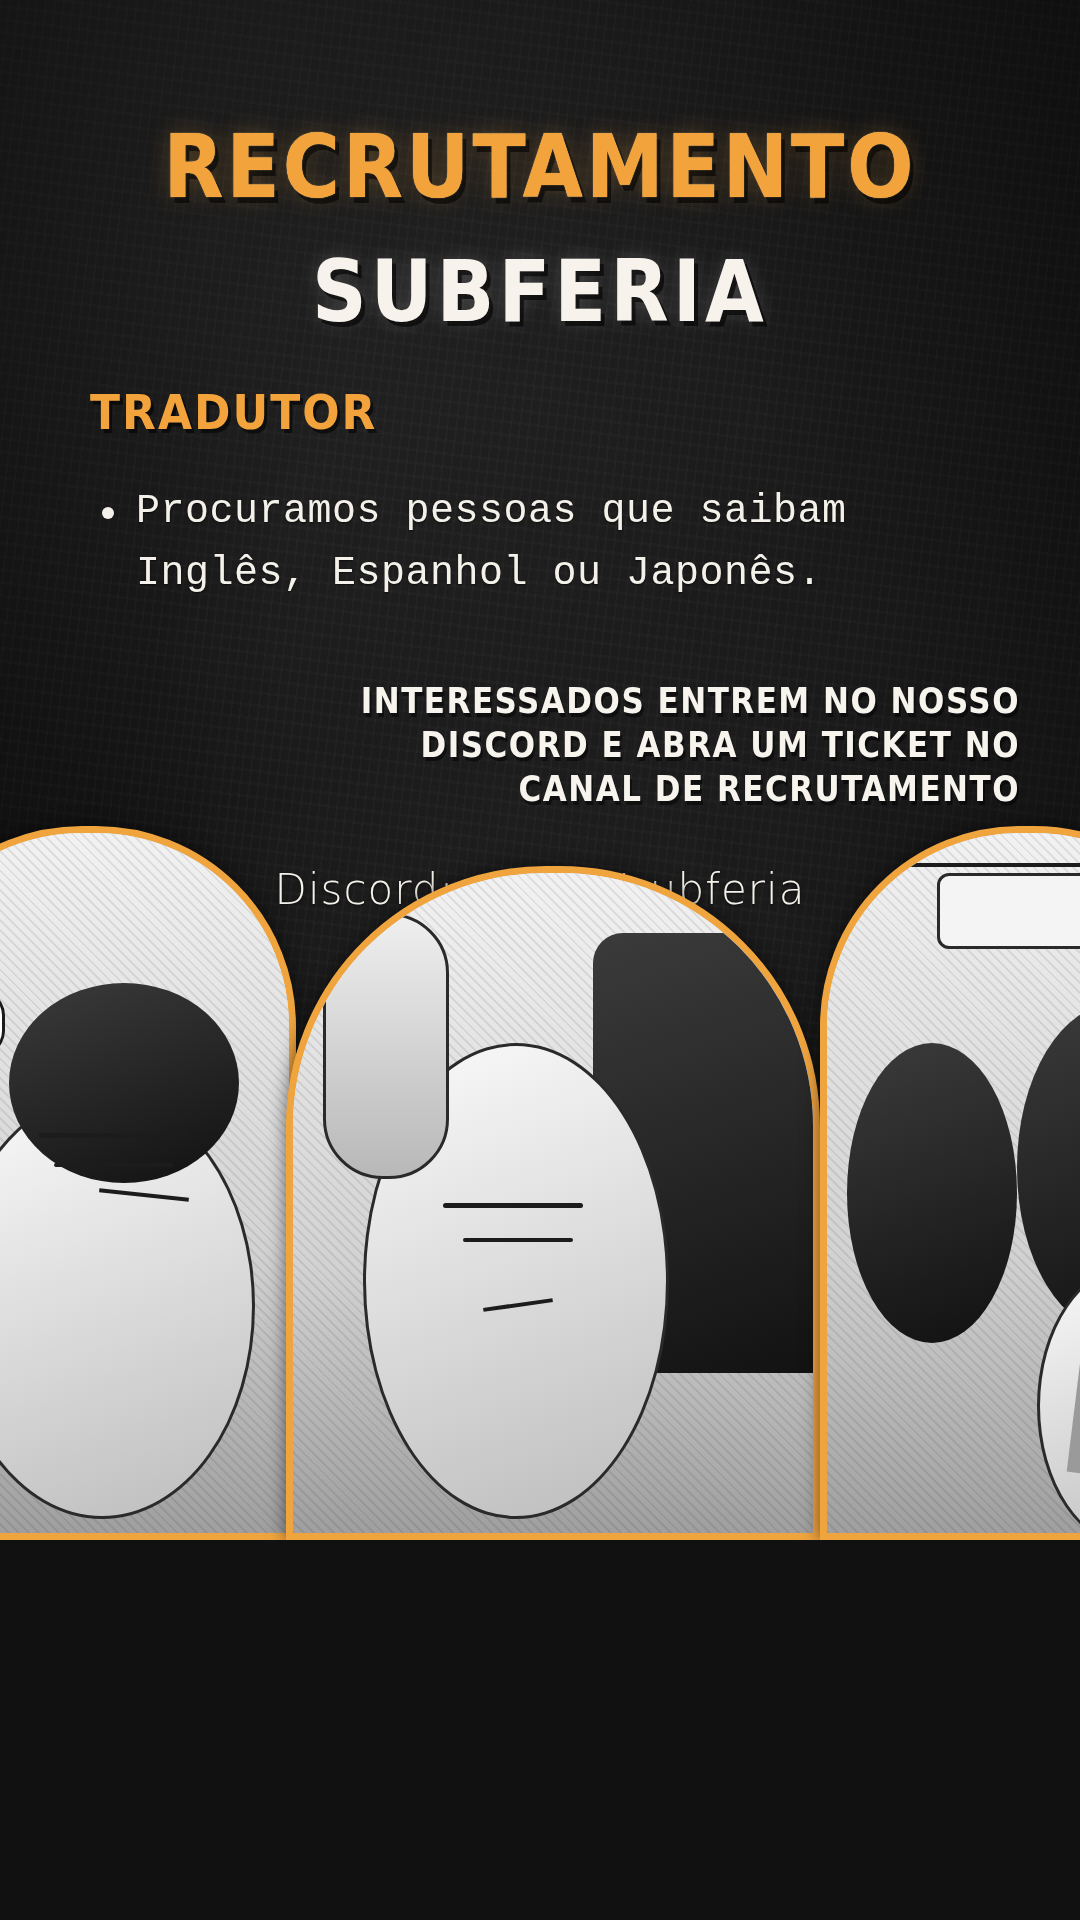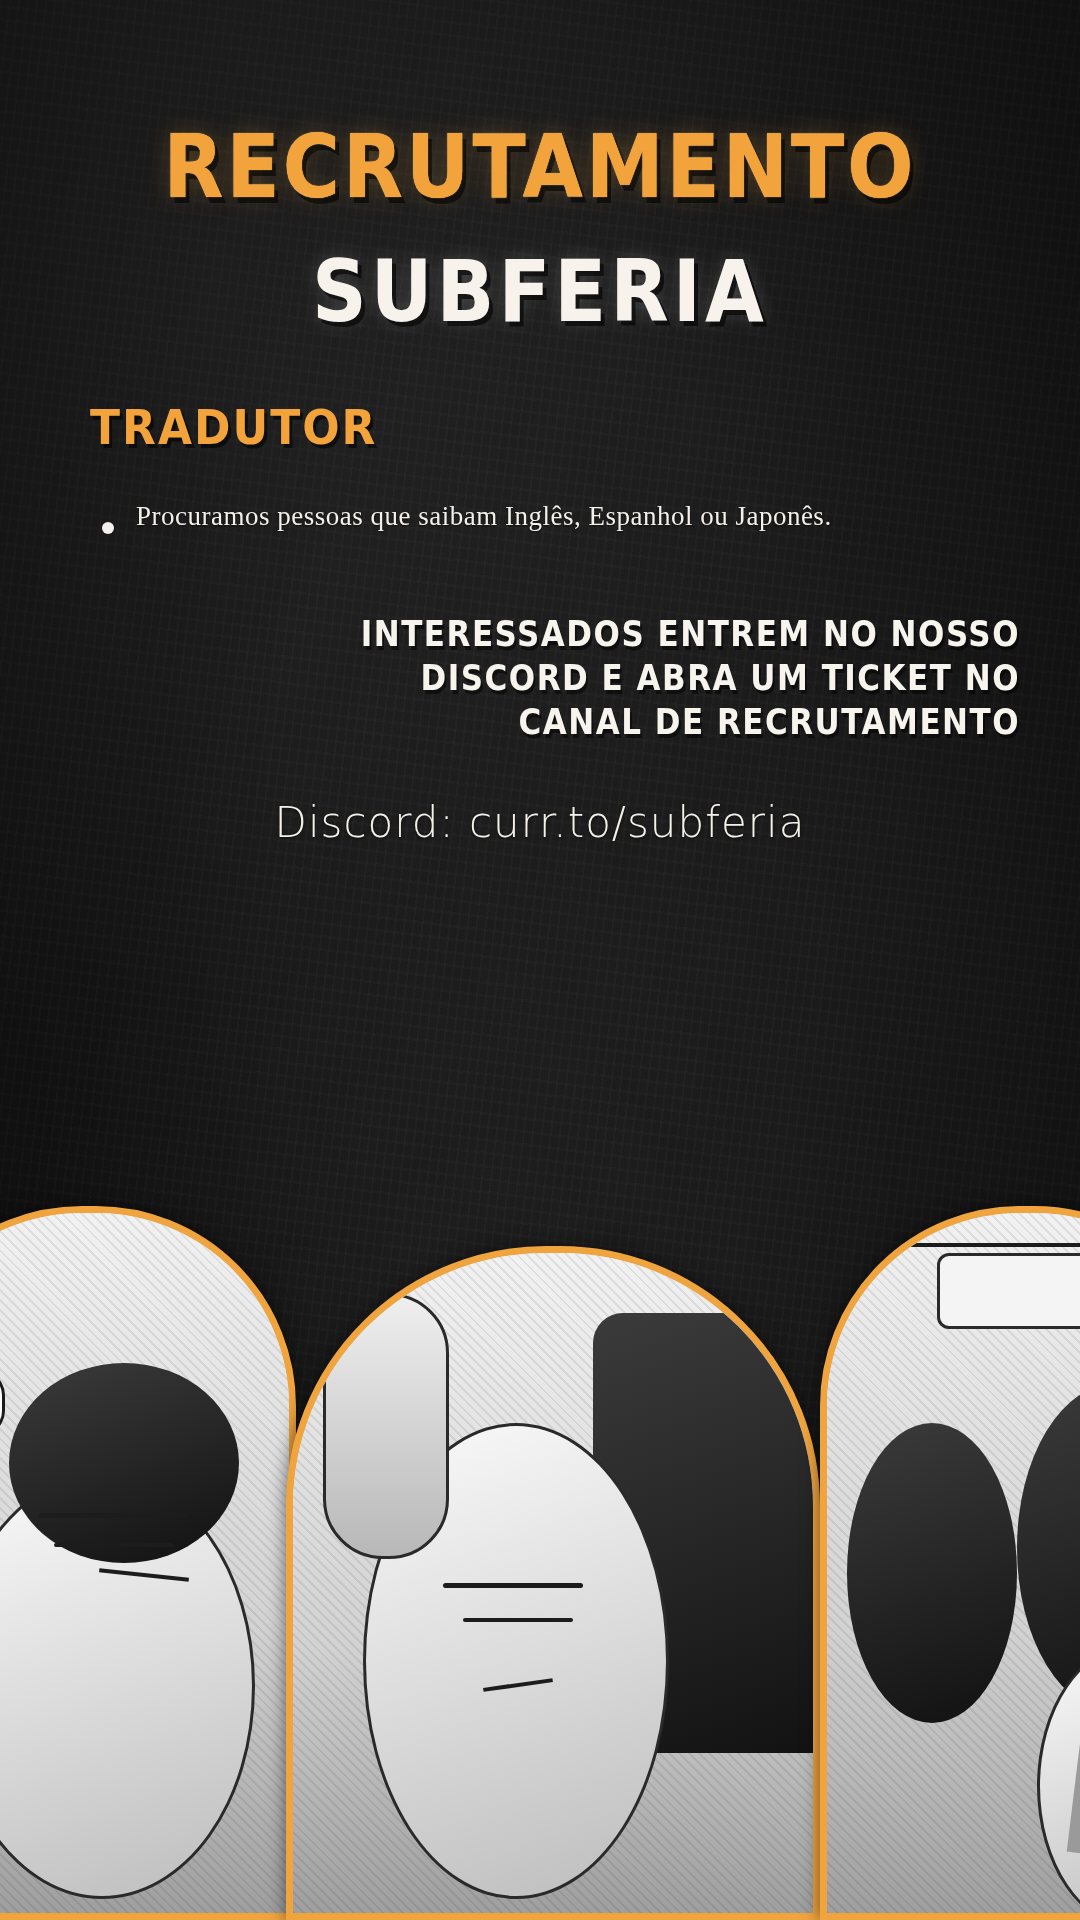--- a/index.html
+++ b/index.html
@@ -3,21 +3,21 @@
 <meta charset="utf-8">
 <style>
   html, body {
     margin: 0;
     padding: 0;
     background: #111;
   }
   .poster {
     position: relative;
     width: 1080px;
-    height: 1920px;
+    height: 1540px;
     overflow: hidden;
     background: #7f1d1d;
     font-family: "DejaVu Sans", sans-serif;
   }
   
   .poster::before {
     content: "";
     position: absolute;
     inset: 0;
     background:
@@ -67,43 +67,43 @@
     letter-spacing: 4px;
     color: #f7f3ec;
     text-shadow:
       4px 5px 0 rgba(0,0,0,0.6),
       0 0 18px rgba(255,255,255,0.18);
     transform: scaleY(1.12);
     transform-origin: top center;
   }
 
   .section {
-    margin-top: 74px;
+    margin-top: 59px;
   }
   .section-heading {
     margin: 0 0 0 30px;
     font-weight: bold;
     font-size: 44px;
     letter-spacing: 2px;
     color: #f2a33c;
     text-shadow: 3px 4px 0 rgba(0,0,0,0.55);
     transform: scaleY(1.1);
     transform-origin: left top;
   }
   .bullets {
     margin: 46px 0 0 0;
     padding: 0 10px 0 76px;
     list-style: none;
   }
   .bullets li {
     position: relative;
     color: #f4f1ea;
-    font-size: 27px;
+    font-size: 40px;
     line-height: 1.55;
-    font-family: Liberation Serif, serif;
+    font-family: Liberation Mono, monospace;
     font-weight: 300;
     letter-spacing: 0.5px;
     text-shadow: 0 1px 2px rgba(0,0,0,0.6);
   }
   .bullets li::before {
     content: "";
     position: absolute;
     left: -34px;
     top: 26px;
     width: 12px;

